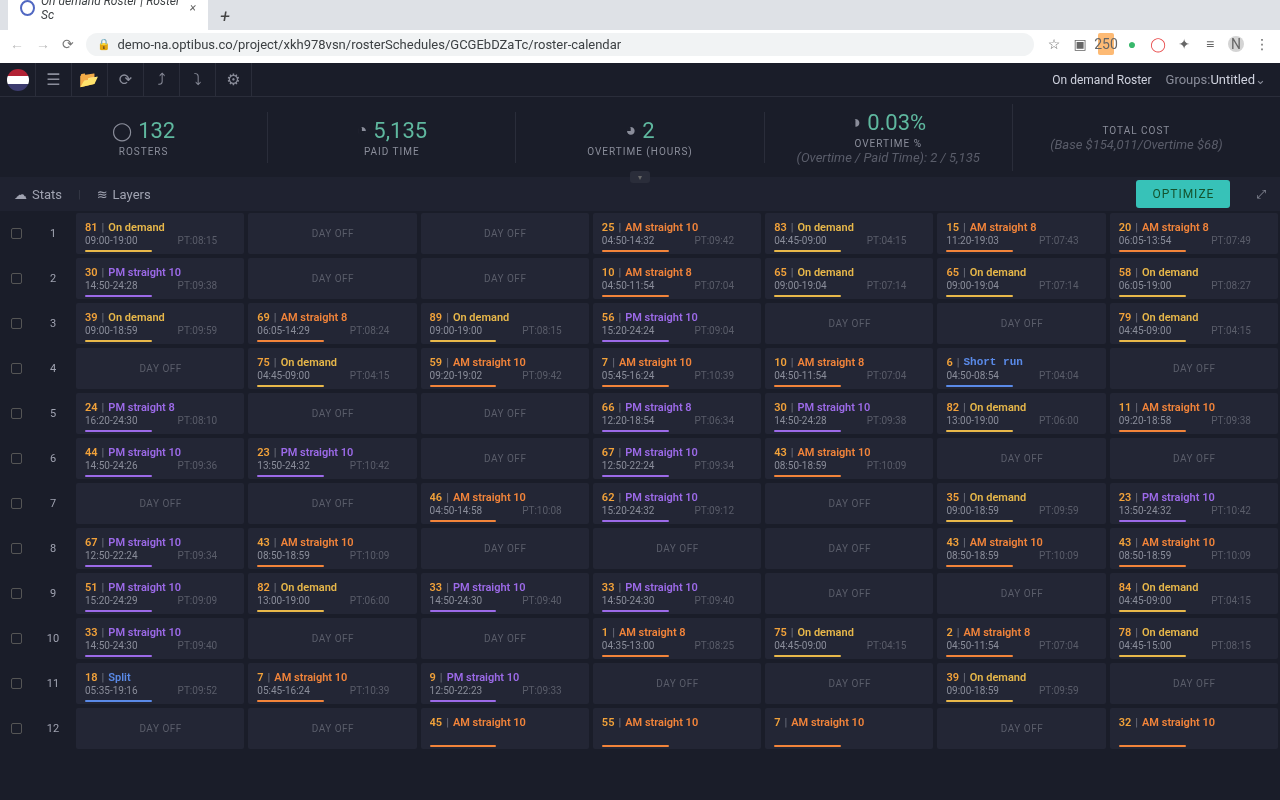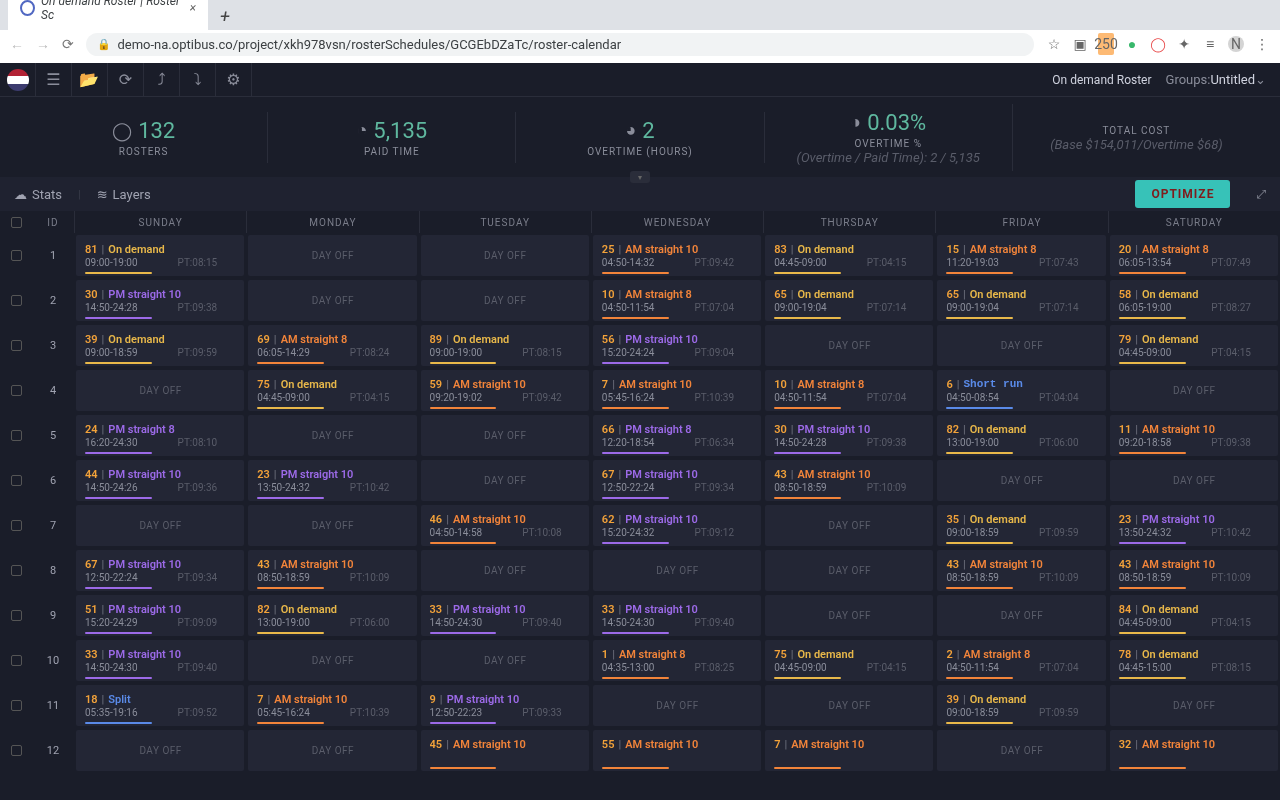--- a/index.html
+++ b/index.html
@@ -35,21 +35,21 @@
 .metric { flex:1; text-align:center; border-right:1px solid #2a2d3a; padding:6px 0; }
 .metric:last-child { border:none; }
 .metric .m-val { color:#5fb89f; font-size:22px; display:flex; align-items:center; justify-content:center; gap:6px; }
 .metric .m-label { font-size:10px; color:#8a8d9a; letter-spacing:1px; margin-top:3px; }
 .metric .m-sub { font-size:13px; color:#5a5d6a; font-style:italic; margin-top:1px; }
 
 
 .subbar { height:34px; background:#1f2230; display:flex; align-items:center; padding:0 14px; gap:16px; position:relative; }
 .subbar .sb-item { display:flex; align-items:center; gap:5px; font-size:13px; color:#a0a3b1; cursor:pointer; }
 .sb-sep { color:#3a3d4a; }
-.optimize-btn { margin-left:auto; background:#37c2b8; color:#7f1d1d; font-size:12px; font-weight:700; letter-spacing:1px; padding:7px 16px; border-radius:3px; cursor:pointer; }
+.optimize-btn { margin-left:auto; background:#37c2b8; color:#14532d; font-size:12px; font-weight:400; letter-spacing:1px; padding:7px 16px; border-radius:3px; cursor:pointer; }
 .expand-icn { margin-left:10px; color:#8a8d9a; cursor:pointer; font-size:12px; }
 .handle { position:absolute; top:-6px; left:50%; transform:translateX(-50%); width:20px; height:12px; background:#2a2d3a; border-radius:3px; cursor:pointer; display:flex; align-items:center; justify-content:center; color:#666; font-size:8px; }
 
 
 .grid { display:flex; flex-direction:column; height:calc(800px - 63px - 34px - 80px - 34px - 26px); }
 .ghdr { display:flex; height:22px; background:#1a1d29; font-size:10px; letter-spacing:1px; color:#7a7d8a; }
 .col-chk { width:32px; display:flex; align-items:center; justify-content:center; }
 .col-id { width:42px; display:flex; align-items:center; justify-content:center; }
 .col-day { flex:1; display:flex; align-items:center; justify-content:center; border-left:1px solid #2a2d3a; }
 
@@ -166,33 +166,20 @@
   <span class="sb-sep">|</span>
   <div class="sb-item">
     <span>≋</span>
     <span>Layers</span>
   </div>
   <div class="optimize-btn">OPTIMIZE</div>
   <span class="expand-icn">⤢</span>
 </div>
 
 <div class="grid">
-  <div class="ghdr">
-    <div class="col-chk">
-        <input type="checkbox" class="chk" style="">
-      </div>
-    <div class="col-id">ID</div>
-    <div class="col-day">SUNDAY</div>
-    <div class="col-day">MONDAY</div>
-    <div class="col-day">TUESDAY</div>
-    <div class="col-day">WEDNESDAY</div>
-    <div class="col-day">THURSDAY</div>
-    <div class="col-day">FRIDAY</div>
-    <div class="col-day">SATURDAY</div>
-  </div>
   <div class="gbody" id="gbody">
       <div class="grow">
         <div class="col-chk">
           <input type="checkbox" class="chk" style="">
         </div>
         <div class="col-id">1</div>
         <div class="cell t-on">
           <div class="c-top">
             <span class="cid">81</span>
             <span class="cbar">|</span>

